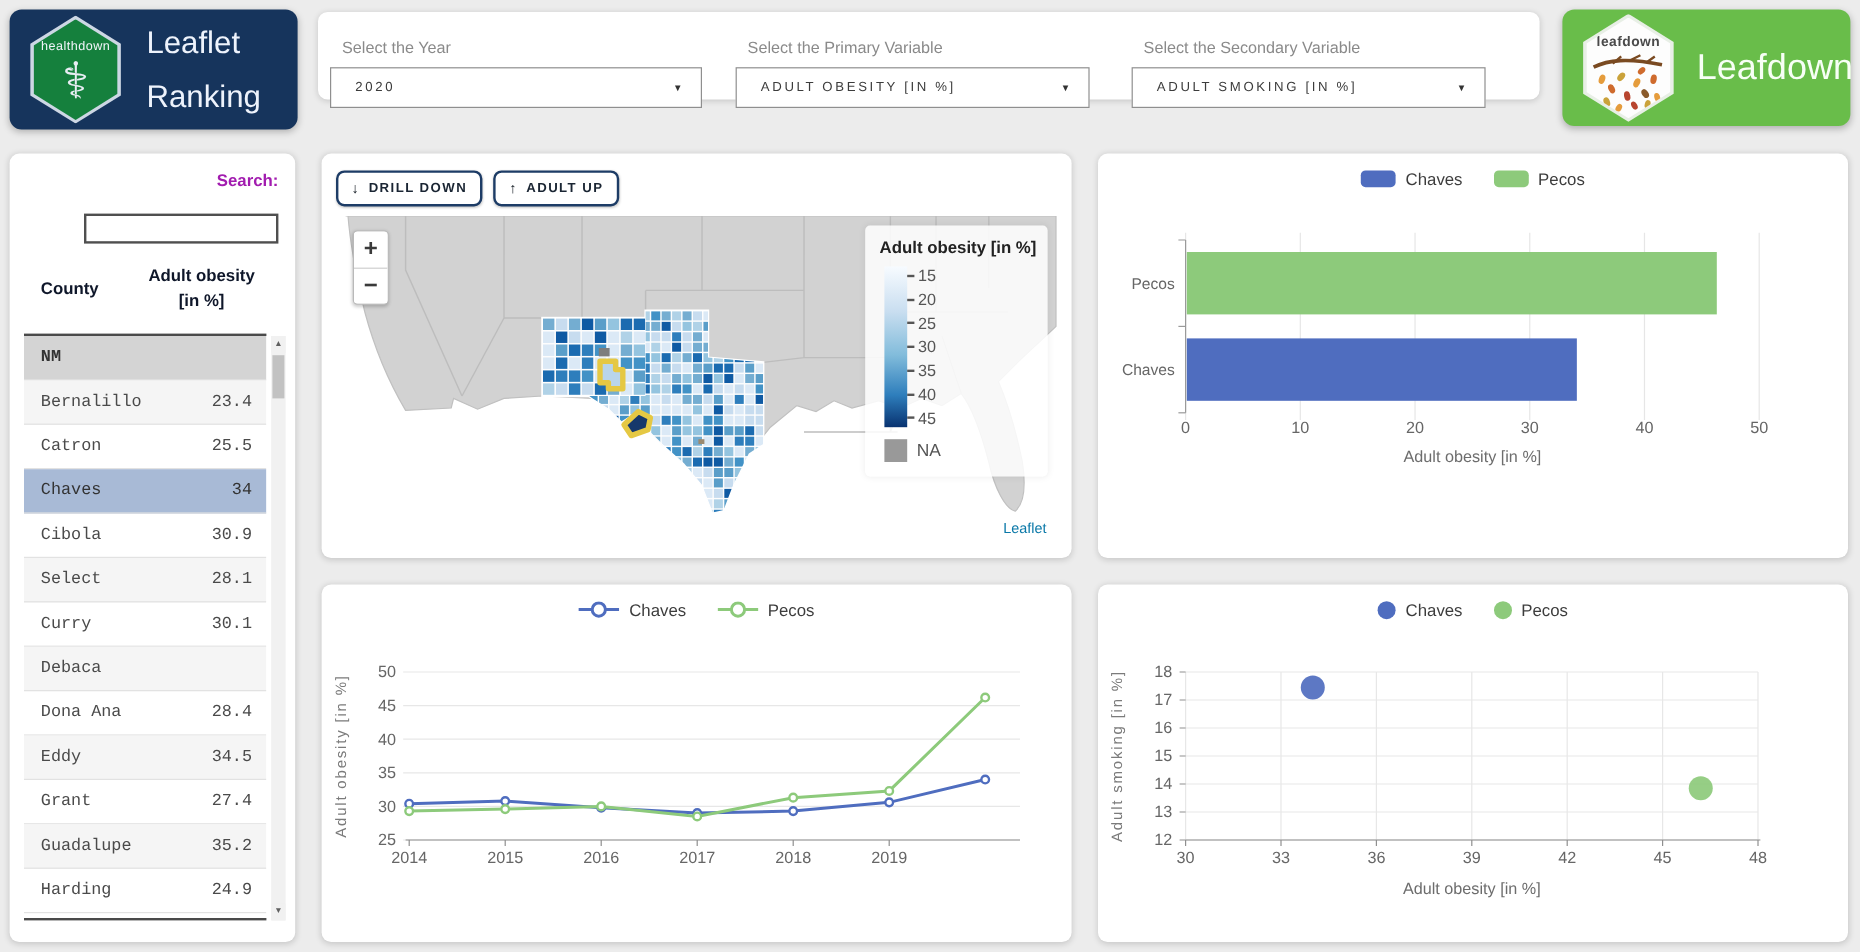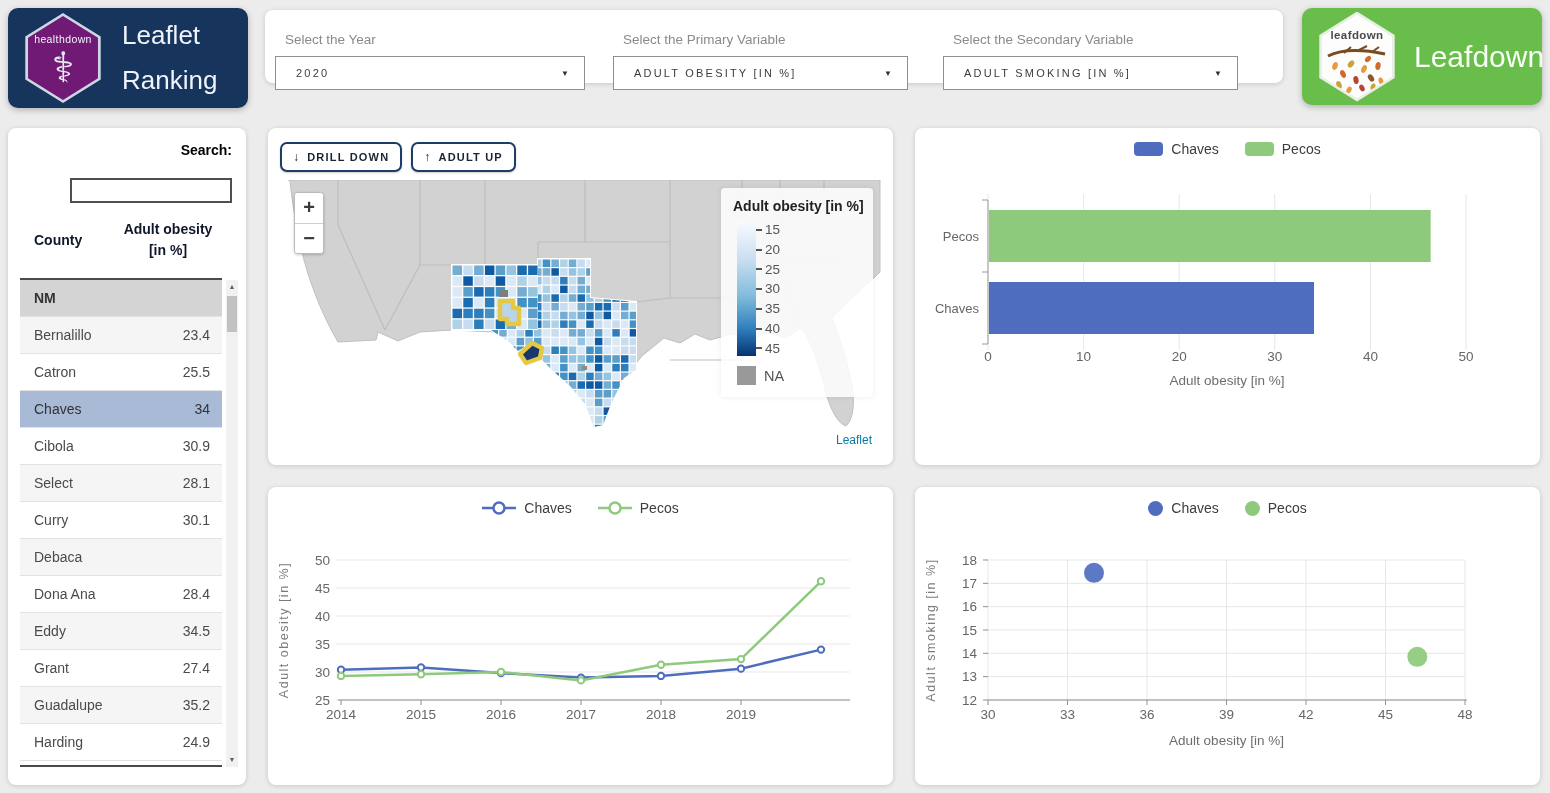--- a/index.html
+++ b/index.html
@@ -6,45 +6,45 @@
   html,body { width:1550px; height:793px; background:#ececec; font-family:"Liberation Sans",sans-serif; overflow:hidden; }
   .panel { position:absolute; background:#fff; border-radius:8px; box-shadow:0 1px 5px rgba(0,0,0,.16); }
 
   
   .logo-card { position:absolute; border-radius:10px; display:flex; align-items:center; box-shadow:0 2px 6px rgba(0,0,0,.25); }
   #health-card { left:8px; top:8px; width:240px; height:100px; background:#16345c; padding-left:14px; gap:18px; }
   #leaf-card   { left:1302px; top:8px; width:240px; height:97px; background:#69bd4a; padding-left:14px; gap:16px; }
   .hex { position:relative; width:82px; height:90px; clip-path:polygon(50% 0,96% 26%,96% 74%,50% 100%,4% 74%,4% 26%); flex:none; }
   .hex-rim-health { background:#cdd7e4; }
   .hex-inner { position:absolute; left:3px; top:3px; right:3px; bottom:3px; clip-path:polygon(50% 0,96% 26%,96% 74%,50% 100%,4% 74%,4% 26%); display:flex; flex-direction:column; align-items:center; }
-  .hex-inner.navy { background:#701a75; }
+  .hex-inner.navy { background:#15803d; }
   .hex-inner.white { background:#fdfdfd; }
   .hex-word { font-size:10.5px; margin-top:17px; color:#f2f5fa; letter-spacing:.4px; }
   .hex-word.dark { color:#4a4a4a; font-size:11.5px; margin-top:14px; font-weight:bold; }
   .caduceus { font-size:42px; line-height:1; color:#e8edf4; margin-top:2px; }
   .logo-title { color:#eef3fc; font-size:26px; line-height:1.72; font-weight:400; }
   .leaf-title { color:#f7fff5; font-size:30px; font-weight:400; }
 
   
   #filter-card { left:265px; top:10px; width:1018px; height:73px; }
   .filter-group { position:absolute; top:22px; }
   .filter-label { font-size:13.5px; color:#8a8a8a; margin-left:10px; margin-bottom:9px; }
   .select-box { position:relative; height:34px; background:#fff; border:1px solid #8f8f8f; line-height:32px; padding-left:20px;
                 font-size:11px; letter-spacing:2.2px; color:#3c3c3c; cursor:pointer; }
   .select-caret { position:absolute; right:13px; top:0; font-size:8px; color:#333; line-height:33px; }
 
   
   #sidebar { left:8px; top:128px; width:238px; height:657px; font-size:14px; color:#4a4a4a; }
   .search-wrap { position:absolute; top:14px; right:14px; text-align:right; }
-  .search-wrap label { font-weight:bold; color:#000000; display:block; margin-bottom:20px; }
+  .search-wrap label { font-weight:bold; color:#a21caf; display:block; margin-bottom:20px; }
   .search-wrap input { width:162px; height:25px; border:2px solid #4f4f4f; background:#fff; padding:0 5px; font-size:13px; }
   .thead { position:absolute; top:74px; left:12px; width:202px; height:78px; display:flex; border-bottom:2px solid #4a4a4a; color:#0f172a; font-weight:bold; }
   .th1 { width:98px; display:flex; align-items:center; padding-left:14px; }
   .th2 { flex:1; display:flex; align-items:center; justify-content:center; text-align:center; line-height:1.5; padding-right:4px; }
-  .tbody { position:absolute; top:152px; left:12px; width:202px; height:487px; border-bottom:2px solid #4a4a4a; overflow:hidden; }
+  .tbody { position:absolute; top:152px; left:12px; width:202px; height:487px; border-bottom:2px solid #4a4a4a; overflow:hidden;font-family:Liberation Mono, monospace; }
   .trow { height:37px; display:flex; align-items:center; border-bottom:1px solid #e2e2e2; padding:0 12px 0 14px; cursor:pointer; }
   .trow .c1 { flex:1; }
   .trow .c2 { width:52px; text-align:right; }
   .trow.stripe { background:#f5f5f5; }
   .trow.group { background:#d4d4d4; color:#333; font-weight:600; }
   .trow.selected { background:#a8bad6; color:#333; }
   .vscroll { position:absolute; top:152px; right:8px; width:12px; height:487px; background:#f1f1f1; }
   .varrow { height:14px; text-align:center; font-size:7px; color:#606060; line-height:14px; background:#f1f1f1; cursor:pointer; }
   .vthumb { position:absolute; top:16px; left:1px; width:10px; height:36px; background:#c2c2c2; cursor:pointer; }
   .varrow.down { position:absolute; bottom:0; width:100%; }

